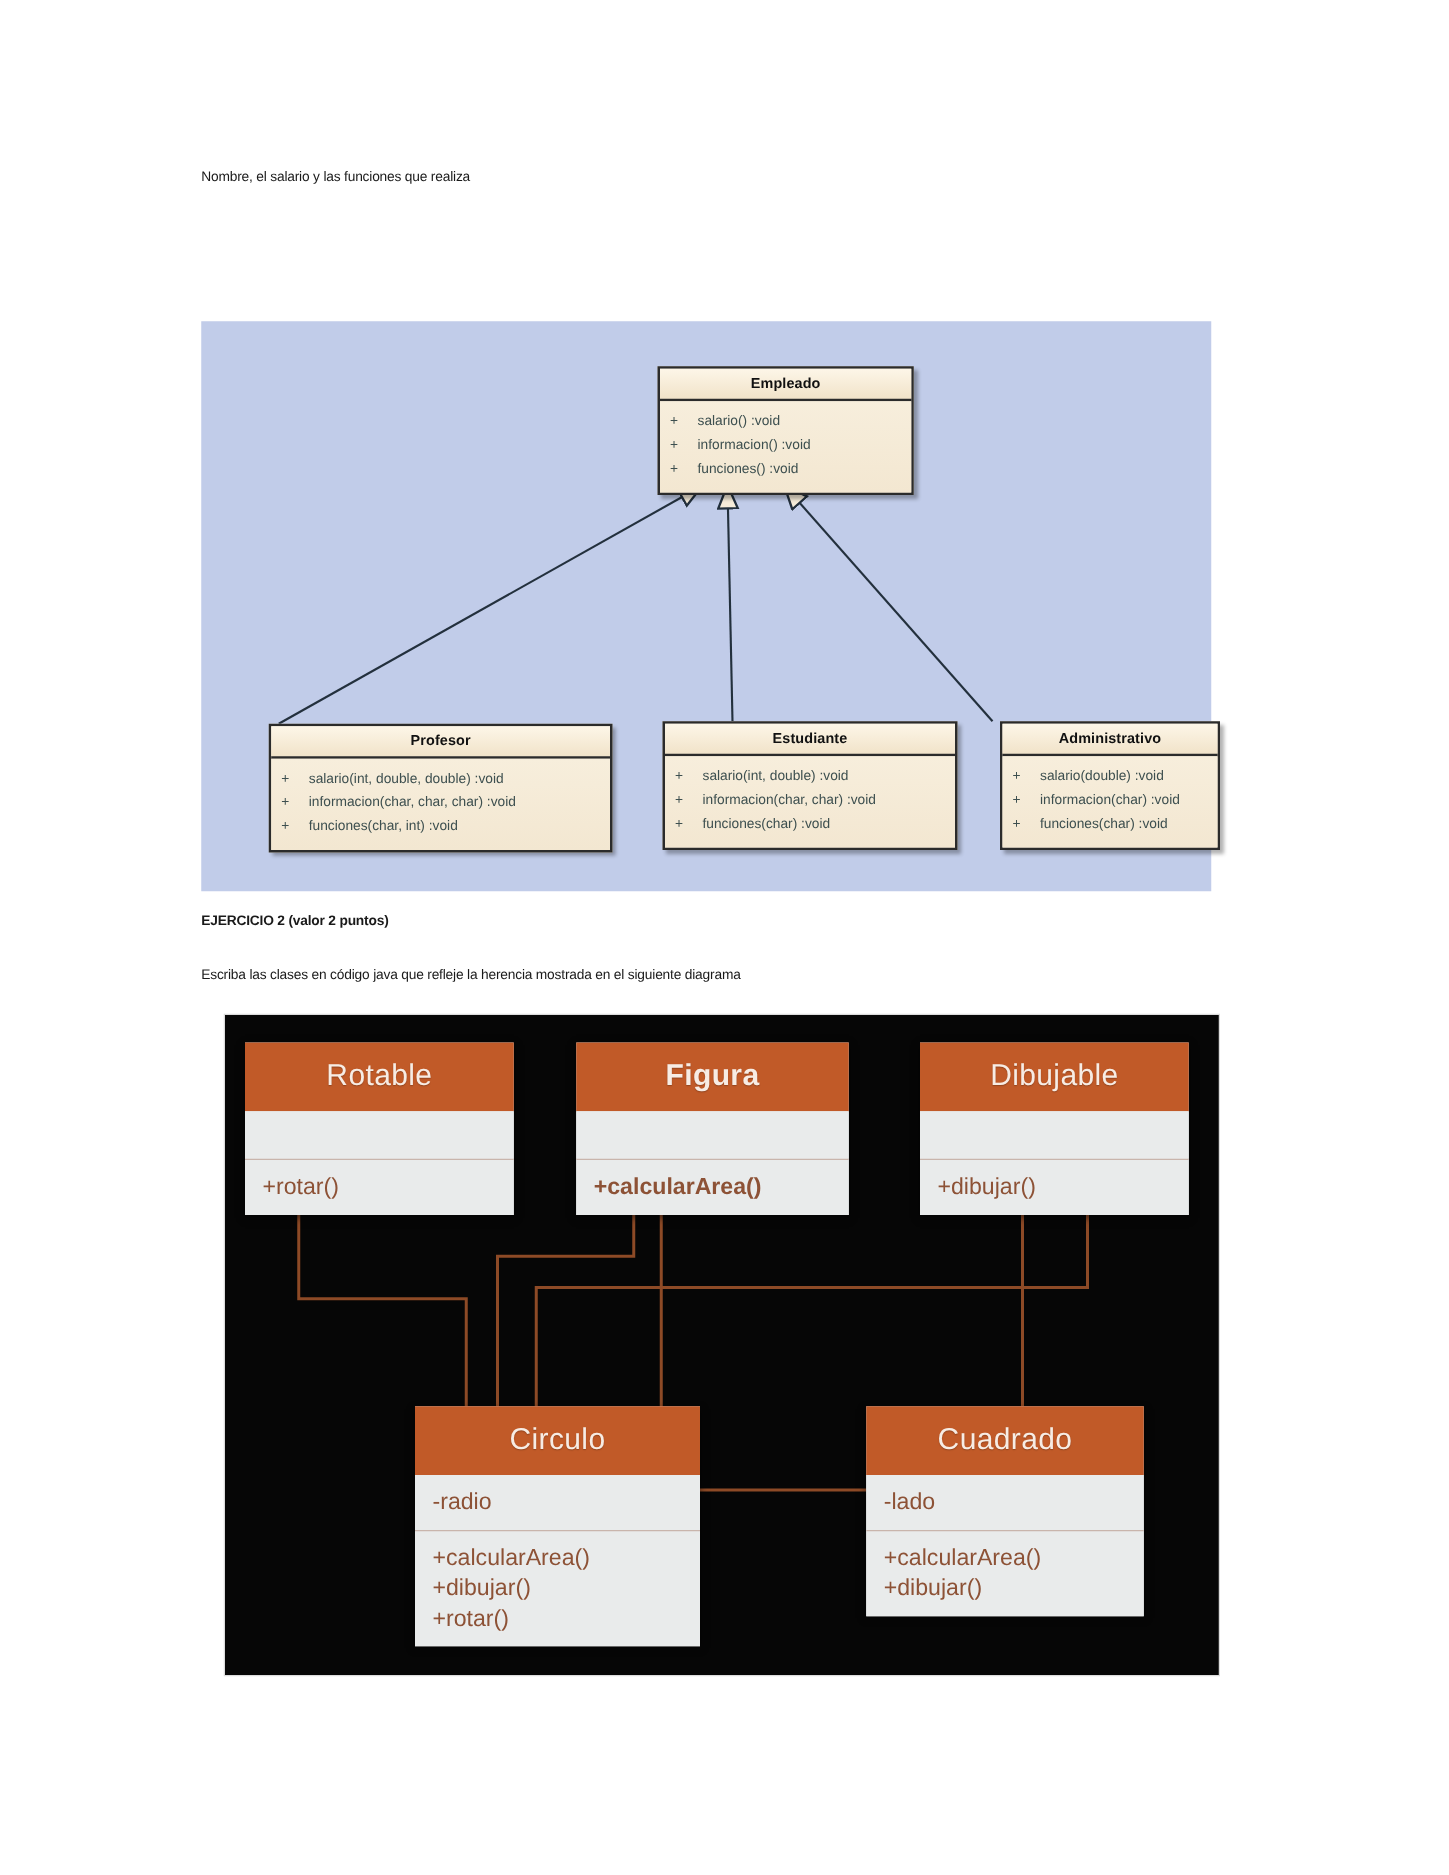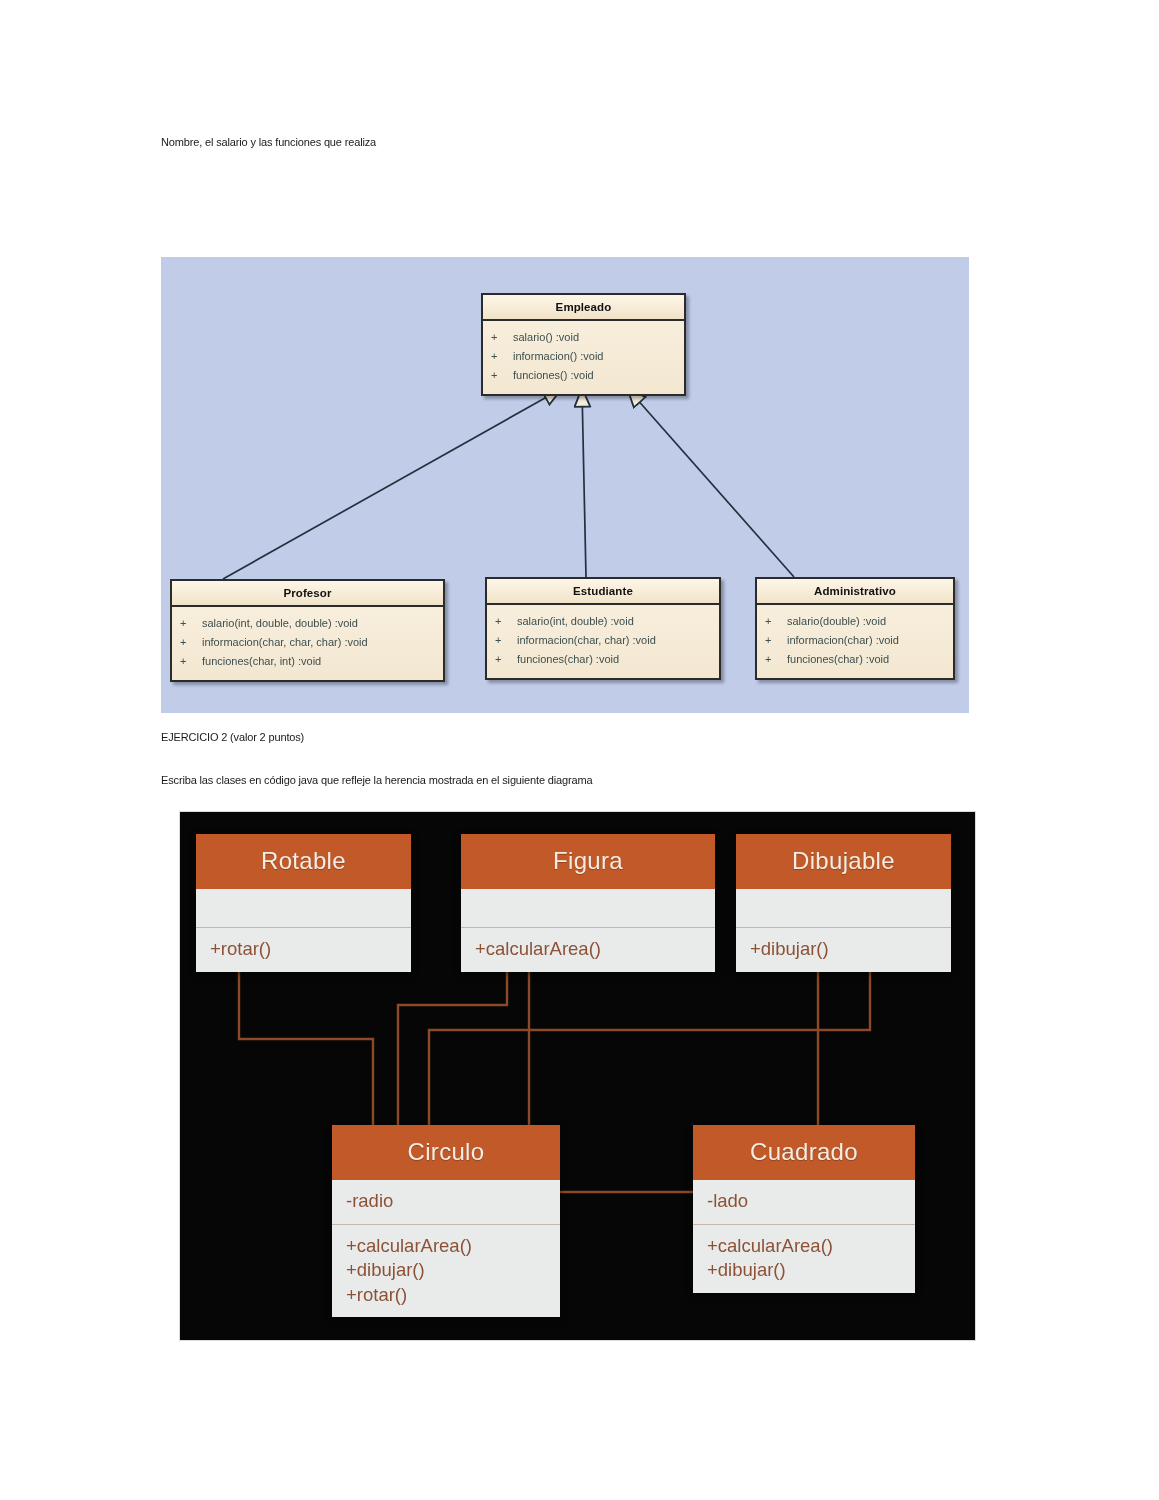--- a/index.html
+++ b/index.html
@@ -14,39 +14,40 @@
 
   
   .doc-text {
     position: absolute;
     left: 161px;
     font-size: 11px;
     color: #1a1a1a;
     letter-spacing: -0.15px;
     white-space: nowrap;
   }
-  .doc-text.bold { font-weight: normal; }
+  .doc-text.bold { font-weight: bold; }
 
   #intro-line   { top: 136px; }
   #ex2-heading  { top: 731px; }
   #ex2-prompt   { top: 774px; }
 
   
   #uml1 {
     position: absolute;
     left: 161px; top: 257px;
     width: 808px; height: 456px;
     background: #c1cce9;
   }
 
   .c1-box {
     position: absolute;
     border: 2px solid #2b2b2b;
     background: #f6ecd9;
     box-shadow: 3px 3px 3px rgba(0,0,0,0.30);
+    margin-left: 45px;
   }
   .c1-title {
     font-size: 11.5px;
     font-weight: bold;
     color: #111;
     text-align: center;
     padding: 6px 4px 6px;
     border-bottom: 2px solid #2b2b2b;
     background: linear-gradient(#fdf6e8, #f1e3c9);
     letter-spacing: 0.1px;
@@ -60,21 +61,21 @@
     color: #3d4f4f;
     line-height: 1.72;
     white-space: nowrap;
     display: flex;
   }
   .c1-vis { width: 22px; display: inline-block; }
 
   #box-empleado      { left: 320px; top: 36px;  width: 205px; }
   #box-profesor      { left: 9px;   top: 322px; width: 275px; }
   #box-estudiante    { left: 324px; top: 320px; width: 236px; }
-  #box-administrativo{ left: 594px; top: 320px; width: 200px; }
+  #box-administrativo{ left: 594px; top: 320px; width: 176px; }
 
   #uml1-svg { position: absolute; left: 0; top: 0; width: 808px; height: 456px; }
 
   
   #uml2 {
     position: absolute;
     left: 180px; top: 812px;
     width: 795px; height: 528px;
     background: #060606;
     box-shadow: 0 0 0 1px #dcdcdc;
@@ -103,21 +104,21 @@
   .c2-sec.empty { min-height: 38px; padding: 0; }
   .c2-row {
     font-size: 18.5px;
     color: #8d5236;
     line-height: 1.33;
     white-space: nowrap;
   }
 
   
   #box-rotable   { left: 16px;  top: 22px;  width: 215px; }
-  #box-figura    { left: 281px; top: 22px;  width: 254px; }
+  #box-figura    { left: 281px; top: 22px;  width: 218px; font-weight: bold; }
   #box-dibujable { left: 556px; top: 22px;  width: 215px; }
   
   #box-circulo   { left: 152px; top: 313px; width: 228px; }
   #box-cuadrado  { left: 513px; top: 313px; width: 222px; }
 </style>
 </head>
 <body>
 
 <div class="doc-text" id="intro-line">Nombre, el salario y las funciones que realiza</div>
 

